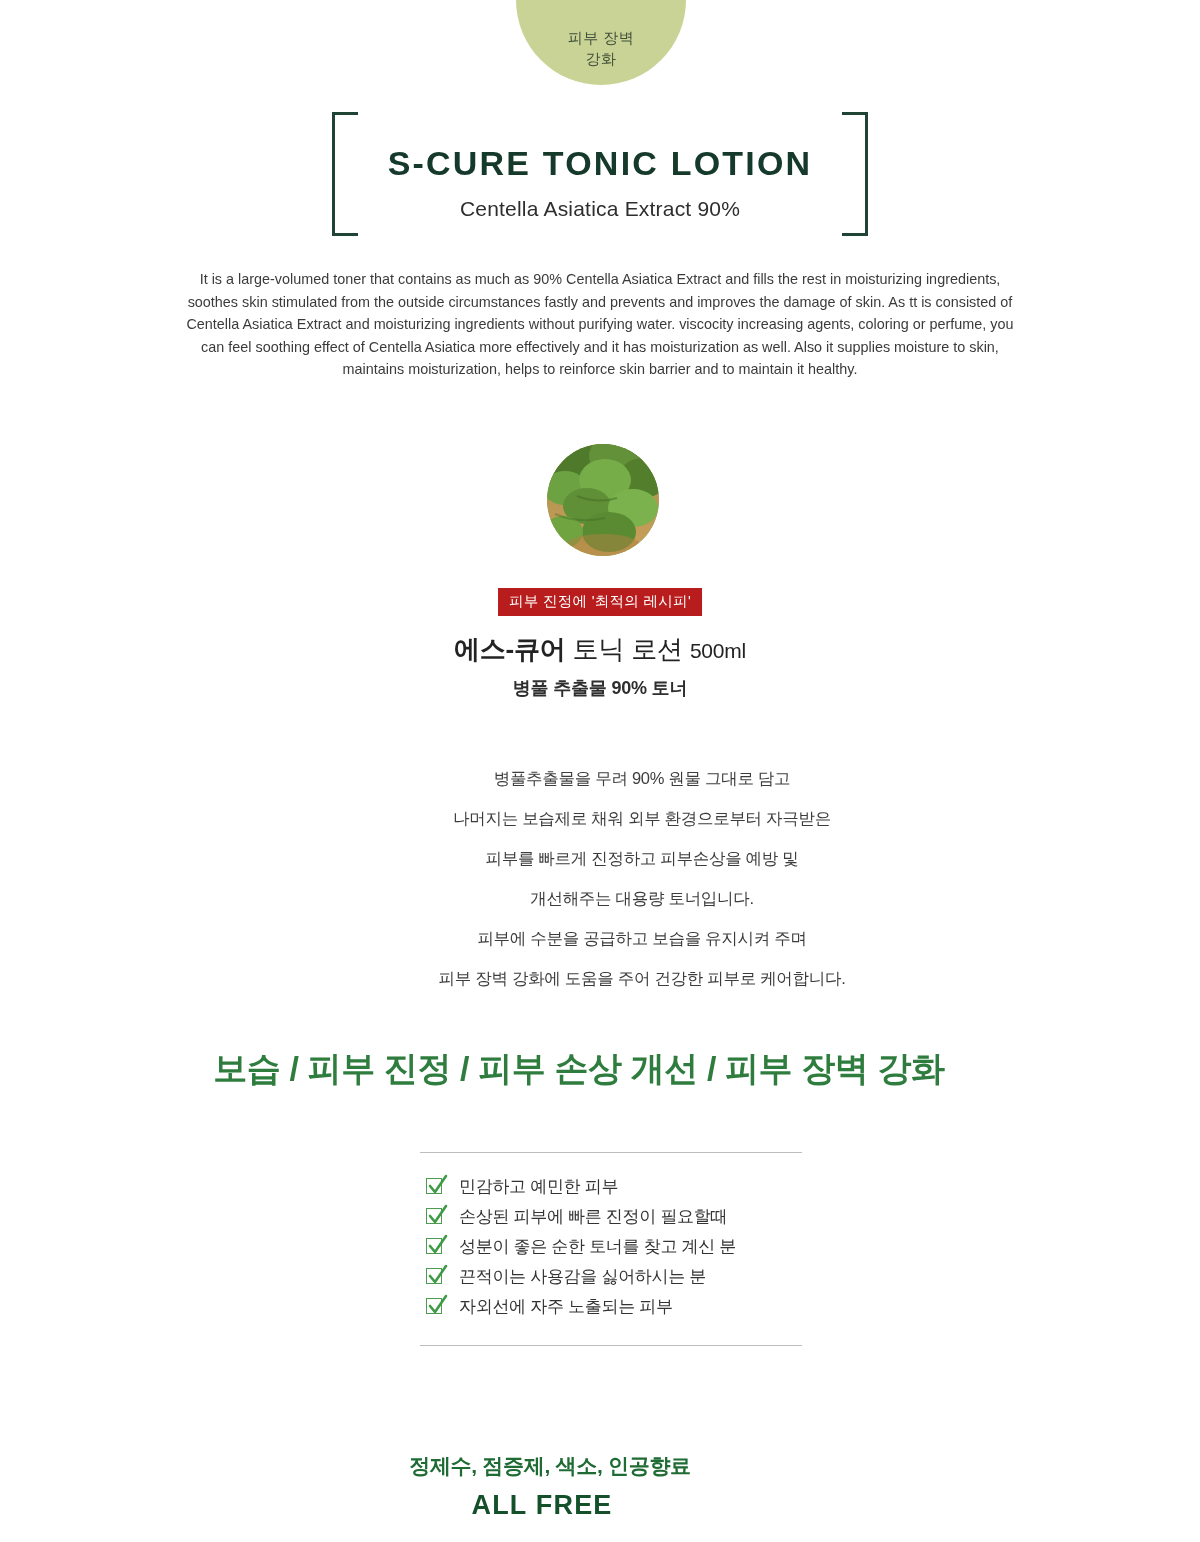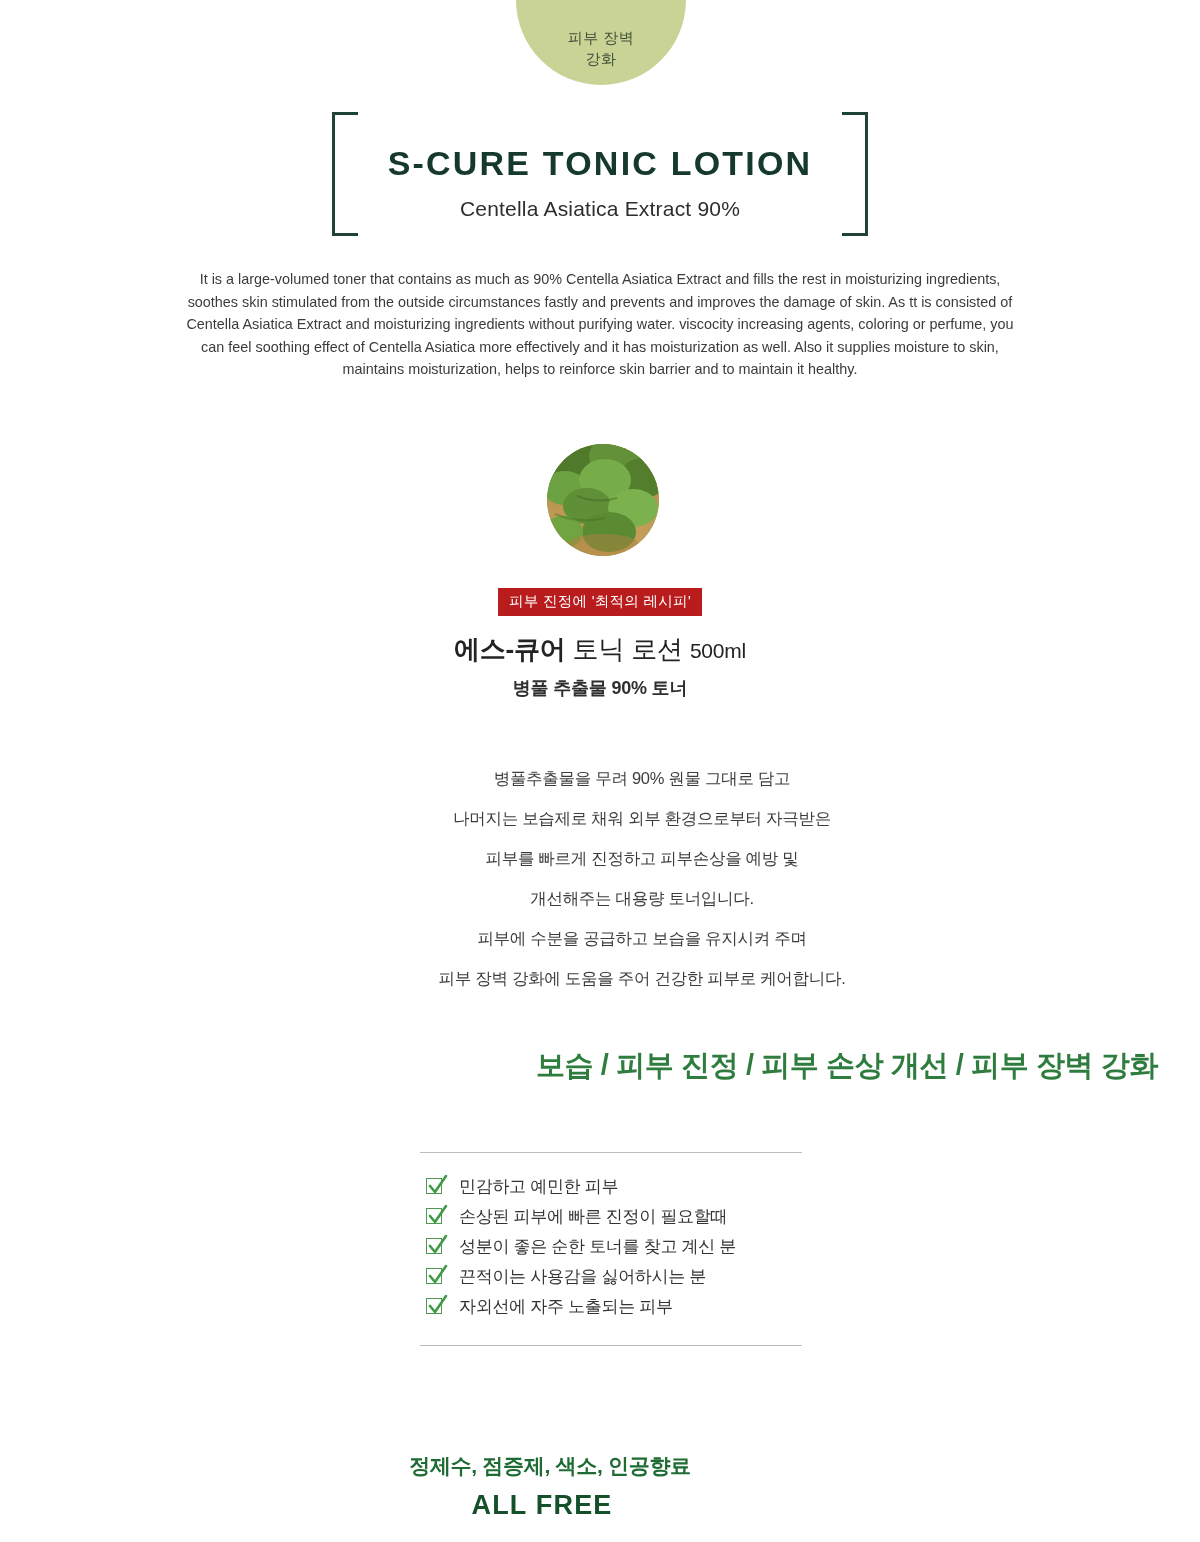--- a/index.html
+++ b/index.html
@@ -173,22 +173,22 @@
     letter-spacing: -0.3px;
     padding-left: 42px;
   }
 
   
   .green-headline {
     position: absolute;
     left: 0;
     top: 1046px;
     width: 1158px;
-    text-align: right;
-    font-size: 29px;
+    text-align: center;
+    font-size: 34px;
     font-weight: bold;
     color: #2f7d3e;
     letter-spacing: -0.4px;
   }
 
   
   .checklist-wrap {
     position: absolute;
     left: 420px;
     top: 1152px;

